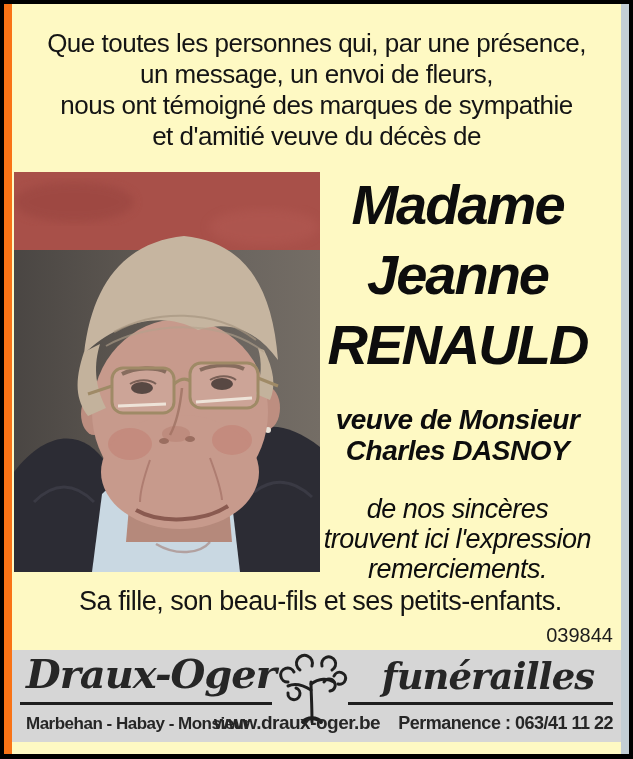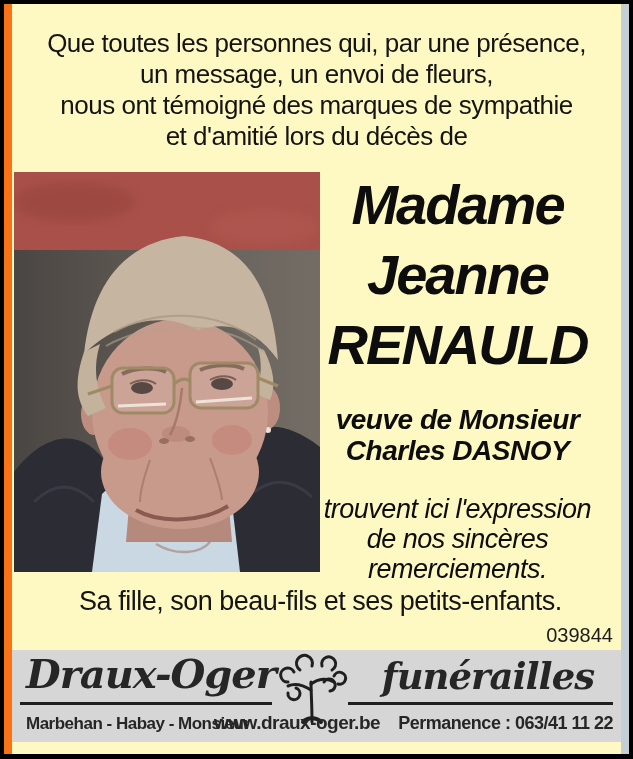--- a/index.html
+++ b/index.html
@@ -55,21 +55,21 @@
 </head>
 <body>
 
 <div class="page">
   <div class="content">
 
     <div class="intro">
       <div>Que toutes les personnes qui, par une présence,</div>
       <div>un message, un envoi de fleurs,</div>
       <div>nous ont témoigné des marques de sympathie</div>
-      <div>et d'amitié lors du décès de</div>
+      <div>et d'amitié veuve du décès de</div>
     </div>
 
     <div class="photo-wrap">
       <svg width="306" height="400" viewBox="0 0 306 400">
         <defs>
           <linearGradient id="sofaGrad" x1="0" y1="0" x2="1" y2="0">
             <stop offset="0" stop-color="#4a4643"></stop>
             <stop offset="0.4" stop-color="#5d5751"></stop>
             <stop offset="0.75" stop-color="#6c6660"></stop>
             <stop offset="1" stop-color="#746d65"></stop>
@@ -143,22 +143,22 @@
 
     <div class="right-col">
       <div class="name">Madame</div>
       <div class="name">Jeanne</div>
       <div class="name">RENAULD</div>
       <div class="relation">
         <div>veuve de Monsieur</div>
         <div>Charles DASNOY</div>
       </div>
       <div class="thanks">
+        <div>de nos sincères</div>
         <div>trouvent ici l'expression</div>
-        <div>de nos sincères</div>
         <div>remerciements.</div>
       </div>
     </div>
 
     <div class="family">Sa fille, son beau-fils et ses petits-enfants.</div>
     <div class="ref">039844</div>
 
     <div class="banner">
       <div class="company">Draux-Oger</div>
       <div class="ftype">funérailles</div>

